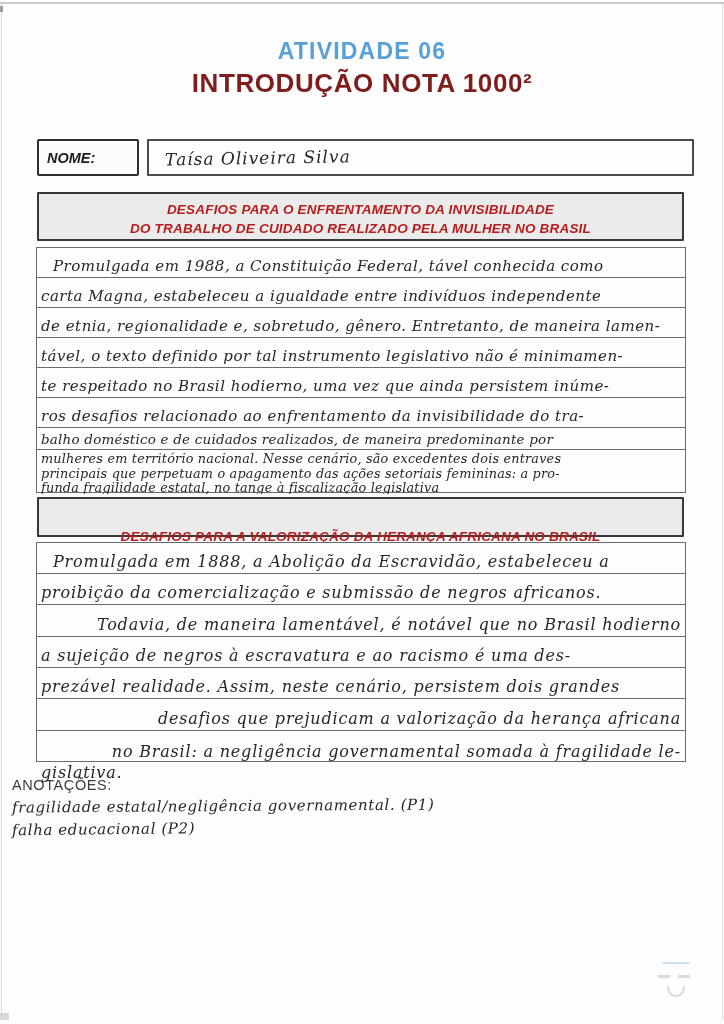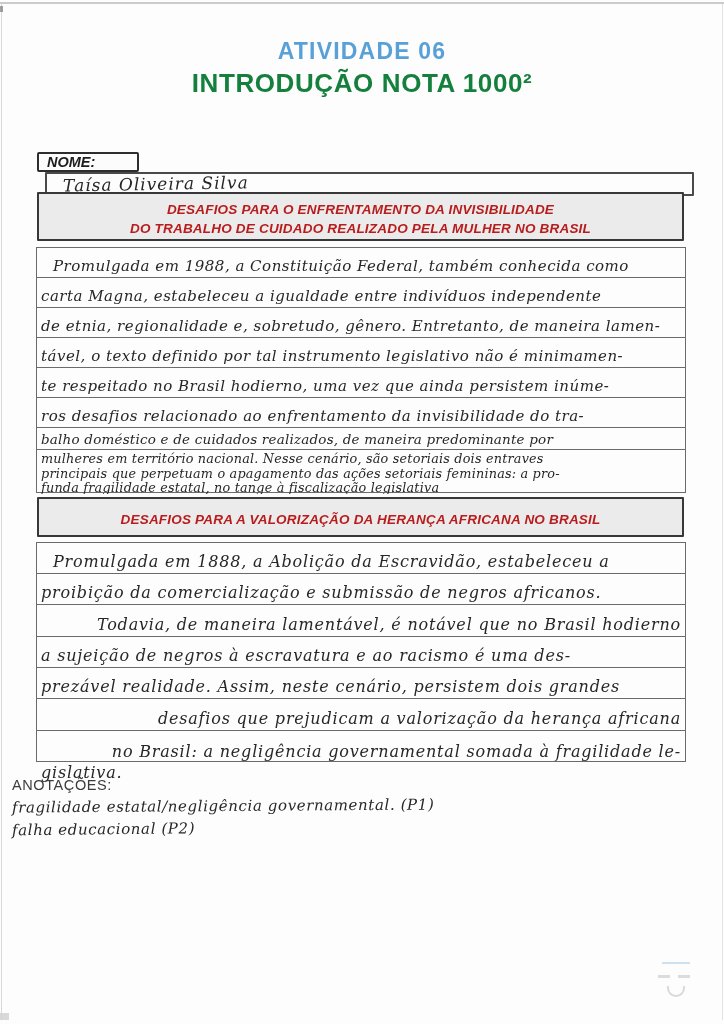--- a/index.html
+++ b/index.html
@@ -18,50 +18,50 @@
   .scan-right{position:absolute;right:1px;top:4px;width:1px;height:1016px;background:#e3e3e3;}
   .speck-tl{position:absolute;left:0;top:6px;width:3px;height:6px;background:#8a8a8a;opacity:.8;}
   .speck-bl{position:absolute;left:0;bottom:4px;width:9px;height:7px;background:#cfcfcf;opacity:.8;}
 
   
   .hdr{position:absolute;left:0;top:38px;width:724px;text-align:center;}
   .activity{
     color:#58a1d8;font-weight:bold;font-size:23px;letter-spacing:1.2px;
   }
   .doc-title{
-    margin:3px 0 0 0;color:#15803d;font-weight:bold;font-size:26px;letter-spacing:.6px;
+    margin:3px 0 0 0;color:#7f1d1d;font-weight:bold;font-size:26px;letter-spacing:.6px;
   }
 
   
   .hw{
     font-family:"DejaVu Serif", serif;font-style:italic;color:#272727;
     white-space:nowrap;
   }
 
   
-  .name-row{position:absolute;left:37px;top:152px;width:657px;height:37px;display:flex;flex-direction:column;}
+  .name-row{position:absolute;left:37px;top:139px;width:657px;height:37px;display:flex;}
   .name-label{
     width:90px;height:33px;border:2px solid #2e2e2e;border-radius:2px;background:#fcfcfc;
     font-weight:bold;font-style:italic;font-size:14.5px;color:#1d1d1d;
     display:flex;align-items:center;padding-left:8px;box-sizing:content-box;
   }
   .name-box{
     margin-left:8px;flex:1;height:33px;border:2px solid #4a4a4a;border-radius:1px;background:#fdfdfd;
     display:flex;align-items:center;
   }
   .name-value{font-size:17px;letter-spacing:1px;padding-left:16px;transform:rotate(-1deg);}
 
   
   .sec-head{
     position:absolute;left:37px;width:647px;background:#ebebeb;border:2px solid #383838;border-radius:1px;
     text-align:center;font-weight:bold;font-style:italic;color:#b91c1c;
   }
   .sec-head .hl{font-size:13.5px;line-height:19px;letter-spacing:.2px;}
   .sec-head1{top:192px;height:49px;padding-top:6px;box-sizing:border-box;}
-  .sec-head2{top:497px;height:40px;padding-top:11px;box-sizing:border-box;}
+  .sec-head2{top:497px;height:40px;padding-top:28px;box-sizing:border-box;}
 
   
   .ruled-box{
     position:absolute;left:36px;width:650px;border:1.5px solid #6b6b6b;background:#fdfdfd;
     box-sizing:border-box;
   }
   .rbox1{top:247px;height:246px;}
   .rbox2{top:542px;height:220px;}
   .row{
     border-bottom:1.5px solid #6b6b6b;display:flex;align-items:flex-end;
@@ -115,42 +115,42 @@
     </div>
   </div>
 
   <div class="sec-head sec-head1">
     <div class="hl">DESAFIOS PARA O ENFRENTAMENTO DA INVISIBILIDADE</div>
     <div class="hl">DO TRABALHO DE CUIDADO REALIZADO PELA MULHER NO BRASIL</div>
   </div>
 
   <div class="ruled-box rbox1">
     <div class="row h30">
-        <span class="hw hw-line indent">Promulgada em 1988, a Constituição Federal, também conhecida como</span>
+        <span class="hw hw-line indent">Promulgada em 1988, a Constituição Federal, tável conhecida como</span>
       </div>
     <div class="row h30">
         <span class="hw hw-line">carta Magna, estabeleceu a igualdade entre indivíduos independente</span>
       </div>
     <div class="row h30">
         <span class="hw hw-line">de etnia, regionalidade e, sobretudo, gênero. Entretanto, de maneira lamen-</span>
       </div>
     <div class="row h30">
         <span class="hw hw-line">tável, o texto definido por tal instrumento legislativo não é minimamen-</span>
       </div>
     <div class="row h30">
         <span class="hw hw-line">te respeitado no Brasil hodierno, uma vez que ainda persistem inúme-</span>
       </div>
     <div class="row h30">
         <span class="hw hw-line">ros desafios relacionado ao enfrentamento da invisibilidade do tra-</span>
       </div>
     <div class="row h22">
         <span class="hw hw-small">balho doméstico e de cuidados realizados, de maneira predominante por</span>
       </div>
     <div class="row h44 tail-block">
-      <span class="hw hw-tiny">mulheres em território nacional. Nesse cenário, são setoriais dois entraves</span>
+      <span class="hw hw-tiny">mulheres em território nacional. Nesse cenário, são excedentes dois entraves</span>
       <span class="hw hw-tiny">principais que perpetuam o apagamento das ações setoriais femininas: a pro-</span>
       <span class="hw hw-tiny">funda fragilidade estatal, no tange à fiscalização legislativa</span>
     </div>
   </div>
 
   <div class="sec-head sec-head2">
     <div class="hl">DESAFIOS PARA A VALORIZAÇÃO DA HERANÇA AFRICANA NO BRASIL</div>
   </div>
 
   <div class="ruled-box rbox2">

